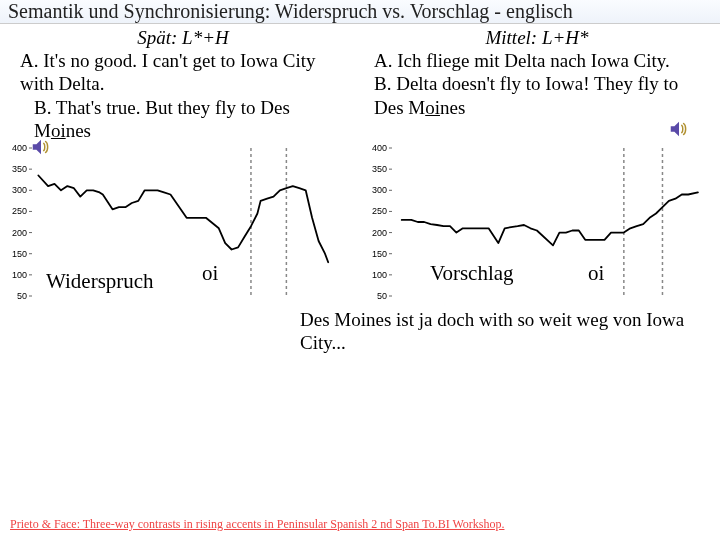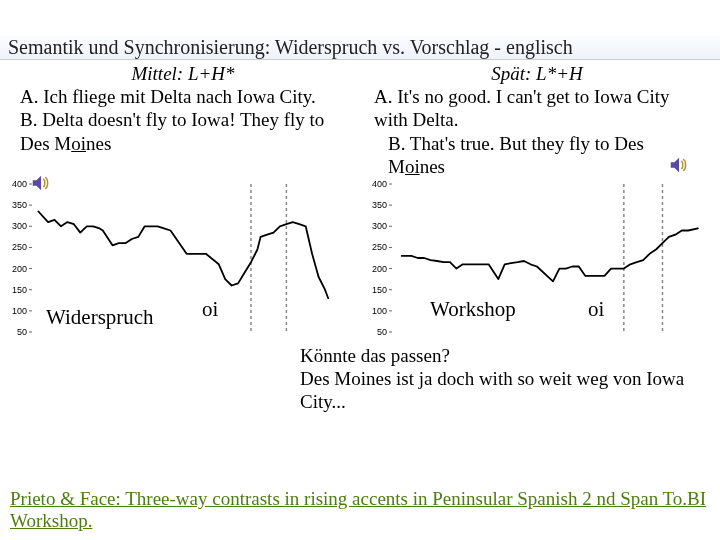--- a/index.html
+++ b/index.html
@@ -10,21 +10,20 @@
     background: #fff;
     position: relative;
     overflow: hidden;
   }
   .title {
     font-size: 20px;
     padding: 0 8px;
     border-bottom: 1px solid #ccc;
     background: linear-gradient(#fafcff, #eef3fa);
     color: #222;
-    margin-top: 36px;
   }
   .columns {
     display: flex;
     padding: 2px 10px 0 10px;
     gap: 8px;
   }
   .col {
     width: 50%;
     font-size: 19px;
     color: #000;
@@ -65,48 +64,48 @@
   .bottom-comment {
     font-size: 19px;
     padding: 6px 0 0 300px;
     line-height: 1.22;
   }
   .italic { }
   .ref-link {
     position: absolute;
     bottom: 8px;
     left: 10px;
-    font-size: 19px;
-    color: #4d7c0f;
+    font-size: 12px;
+    color: #ef4444;
     text-decoration: underline;
     cursor: pointer;
   }
   .underline { text-decoration: underline; }
 </style>
 </head>
 <body>
 
 <div class="title">Semantik und Synchronisierung:  Widerspruch vs. Vorschlag - englisch</div>
 
 <div class="columns">
   <div class="col">
+    <div class="accent-label">Spät: L*+H</div>
+    <div class="textblock">
+      <div>A. It's no good. I can't get to Iowa City with Delta.</div>
+      <div style="padding-left:14px;">
+        <span>B. That's true. But they fly to Des M</span><span class="underline">oi</span><span>nes</span>
+      </div>
+    </div>
+  </div>
+  <div class="col">
     <div class="accent-label">Mittel: L+H*</div>
     <div class="textblock">
       <div>A. Ich fliege mit Delta nach Iowa City.</div>
       <div>
         <span>B. Delta doesn't fly to Iowa! They fly to Des M</span><span class="underline">oi</span><span>nes</span>
-      </div>
-    </div>
-  </div>
-  <div class="col">
-    <div class="accent-label">Spät: L*+H</div>
-    <div class="textblock">
-      <div>A. It's no good. I can't get to Iowa City with Delta.</div>
-      <div style="padding-left:14px;">
-        <span>B. That's true. But they fly to Des M</span><span class="underline">oi</span><span>nes</span>
       </div>
     </div>
   </div>
 </div>
 
 <div class="charts-row">
   <div class="chart-box">
     <svg class="chart" id="chart-left" width="360" height="158">
         <line x1="29" y1="152" x2="32" y2="152" stroke="#000" stroke-width="0.6"></line>
         <text x="27" y="155" text-anchor="end" font-size="9" fill="#000" font-family="sans-serif">50</text>
@@ -150,29 +149,28 @@
         <line x1="29" y1="46.285714285714285" x2="32" y2="46.285714285714285" stroke="#000" stroke-width="0.6"></line>
         <text x="27" y="49.285714285714285" text-anchor="end" font-size="9" fill="#000" font-family="sans-serif">300</text>
         <line x1="29" y1="25.14285714285715" x2="32" y2="25.14285714285715" stroke="#000" stroke-width="0.6"></line>
         <text x="27" y="28.14285714285715" text-anchor="end" font-size="9" fill="#000" font-family="sans-serif">350</text>
         <line x1="29" y1="4" x2="32" y2="4" stroke="#000" stroke-width="0.6"></line>
         <text x="27" y="7" text-anchor="end" font-size="9" fill="#000" font-family="sans-serif">400</text>
         <line x1="263.84000000000003" y1="4" x2="263.84000000000003" y2="152" stroke="#888" stroke-width="1.5" stroke-dasharray="3,3"></line>
         <line x1="302.48" y1="4" x2="302.48" y2="152" stroke="#888" stroke-width="1.5" stroke-dasharray="3,3"></line>
         <path d="M41.7,75.9 L51.3,75.9 L57.8,78.0 L64.2,78.0 L70.6,80.1 L77.1,81.0 L83.5,82.2 L90.0,82.2 L96.4,88.6 L102.8,84.3 L109.3,84.3 L115.7,84.3 L122.2,84.3 L128.6,84.3 L138.3,99.1 L144.7,84.3 L151.1,83.1 L157.6,82.2 L164.0,81.0 L170.5,84.3 L176.9,86.5 L193.0,101.3 L199.4,88.6 L205.9,88.6 L212.3,86.5 L218.8,86.5 L225.2,95.8 L231.6,95.8 L238.1,95.8 L244.5,95.8 L251.0,88.6 L257.4,88.6 L263.8,88.6 L270.3,84.3 L276.7,82.2 L283.2,80.1 L289.6,73.8 L296.0,69.5 L302.5,63.2 L308.9,56.9 L315.4,54.7 L321.8,50.5 L328.2,50.5 L337.9,48.4 " fill="none" stroke="#000" stroke-width="1.8" stroke-linejoin="round" stroke-linecap="round"></path>
       </svg>
-    <div class="chart-caption" style="left:70px; bottom:16px;">Workshop</div>
+    <div class="chart-caption" style="left:70px; bottom:16px;">Vorschlag</div>
     <div class="oi-label" style="left:228px; bottom:16px;">oi</div>
     <svg class="speaker-icon" style="right:30px; top:-26px;" viewBox="0 0 24 24">
       <path d="M3 9v6h4l5 5V4L7 9H3z" fill="#5a4aa8"></path>
       <path d="M15 8c1.5 1 1.5 7 0 8M17 6c3 2 3 10 0 12" stroke="#b09030" stroke-width="1.6" fill="none" stroke-linecap="round"></path>
     </svg>
   </div>
 </div>
 
 <div class="bottom-comment">
-  <div>Könnte das passen?</div>
   <div>
     <span>Des Moines ist ja doch with </span><span class="italic">so</span><span> weit weg von Iowa City...</span>
   </div>
 </div>
 
 <a class="ref-link">Prieto &amp; Face: Three-way contrasts in rising accents in Peninsular Spanish 2 nd Span To.BI Workshop.</a>
 
 </body></html>

